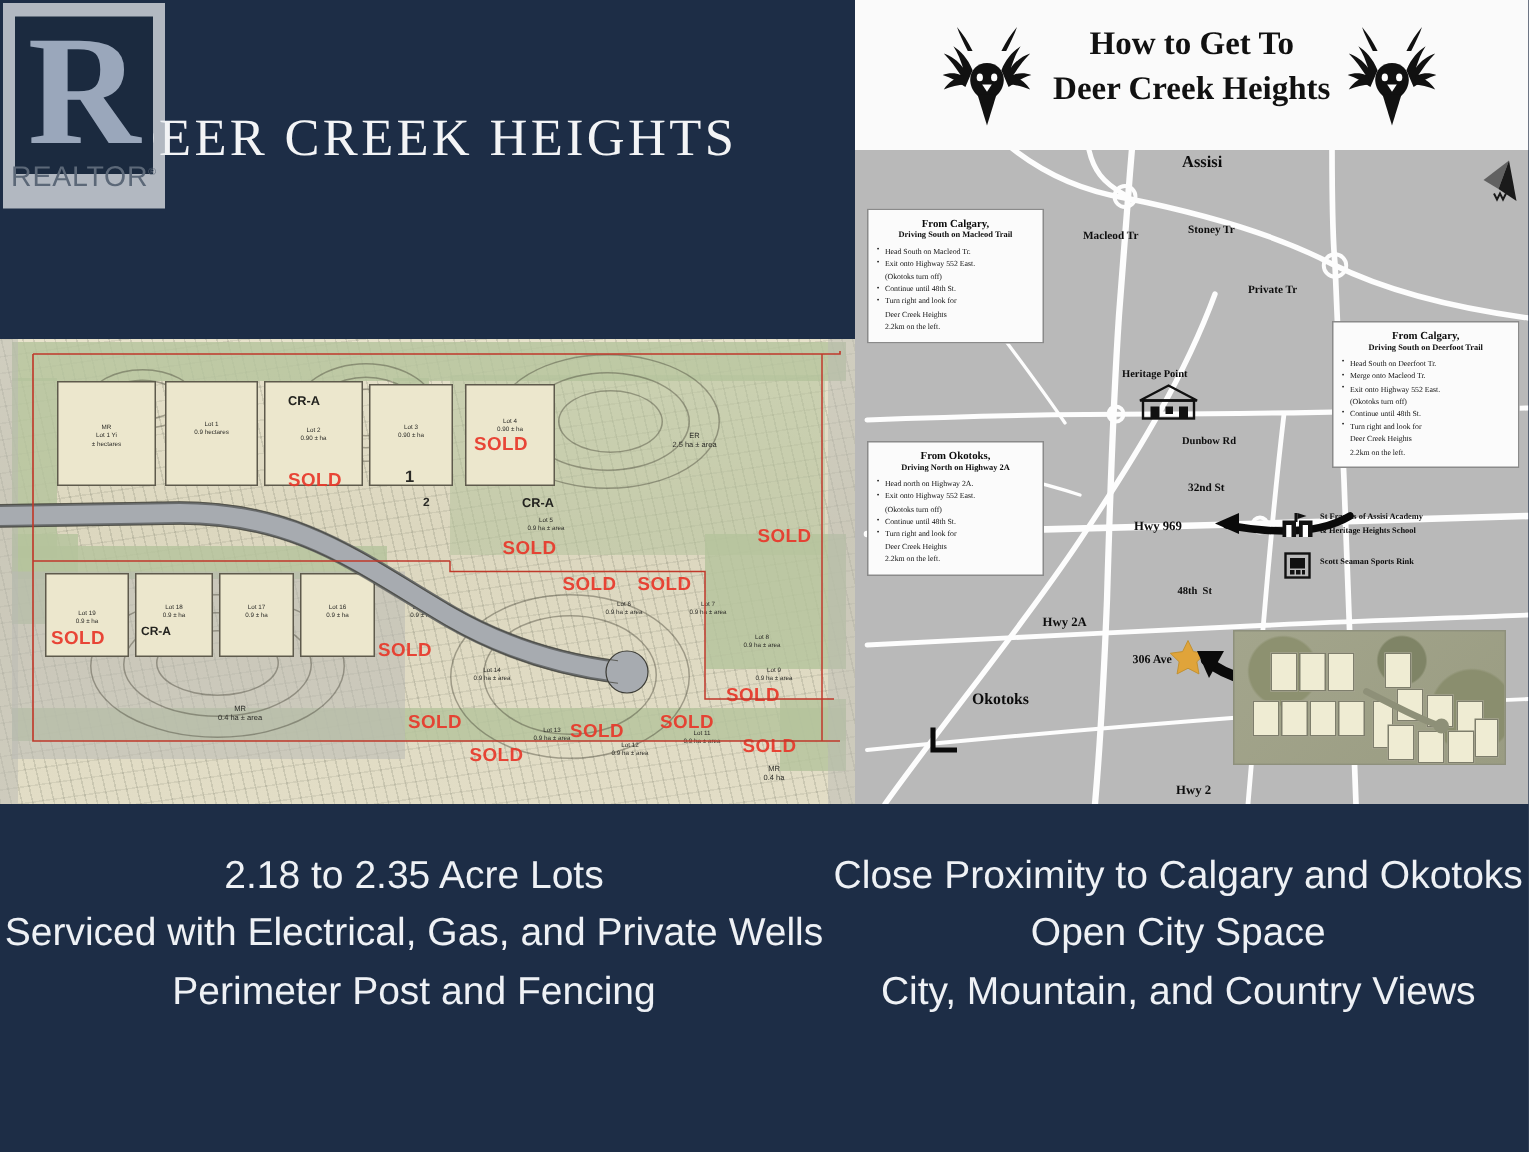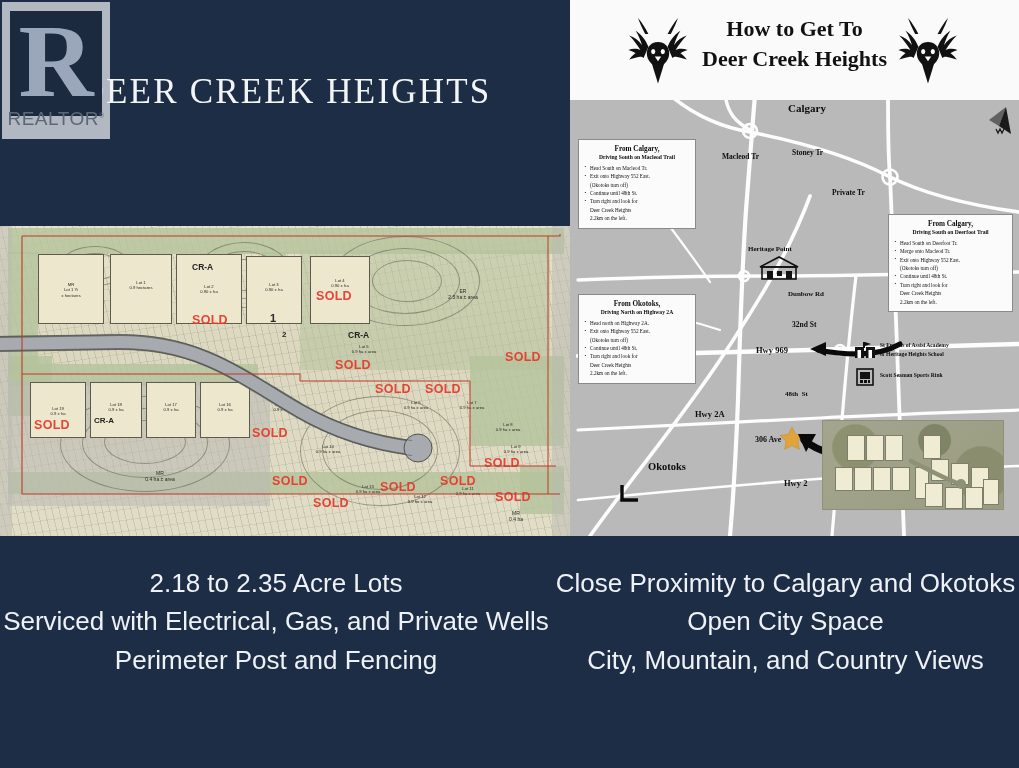--- a/index.html
+++ b/index.html
@@ -375,33 +375,33 @@
 
     <path d="M292 355 C272 358 248 352 234 340" stroke="#0a0a0a" stroke-width="7" fill="none" stroke-linecap="round"></path>
     <polygon points="228,334 246,334 236,352" fill="#0a0a0a"></polygon>
 
     <path d="M330 244 C310 256 280 256 248 250" stroke="#0a0a0a" stroke-width="5" fill="none" stroke-linecap="round"></path>
     <polygon points="240,249 256,242 256,256" fill="#0a0a0a"></polygon>
 
     <path d="M52 385 L52 400 L68 400" stroke="#0a0a0a" stroke-width="3.4" fill="none"></path>
   </svg>
 
-  <div class="maplabel" style="left:218px;top:102px;font-size:11px;">Calgary</div>
+  <div class="maplabel" style="left:218px;top:102px;font-size:11px;">Assisi</div>
   <div class="maplabel" style="left:152px;top:152px;font-size:7.5px;">Macleod Tr</div>
   <div class="maplabel" style="left:222px;top:148px;font-size:7.5px;">Stoney Tr</div>
   <div class="maplabel" style="left:262px;top:188px;font-size:7.5px;">Private Tr</div>
   <div class="maplabel" style="left:178px;top:245px;font-size:7px;">Heritage Point</div>
   <div class="maplabel" style="left:218px;top:290px;font-size:7px;">Dunbow Rd</div>
   <div class="maplabel" style="left:222px;top:320px;font-size:7.5px;">32nd St</div>
   <div class="maplabel" style="left:186px;top:345px;font-size:8.5px;">Hwy 969</div>
   <div class="maplabel" style="left:125px;top:409px;font-size:8.5px;">Hwy 2A</div>
   <div class="maplabel" style="left:215px;top:390px;font-size:7px;">48th&nbsp; St</div>
   <div class="maplabel" style="left:185px;top:435px;font-size:8px;">306 Ave</div>
   <div class="maplabel" style="left:78px;top:461px;font-size:10.5px;">Okotoks</div>
-  <div class="maplabel" style="left:188px;top:478px;font-size:8.5px;padding-left:26px;">Hwy 2</div>
+  <div class="maplabel" style="left:188px;top:521px;font-size:8.5px;padding-left:26px;">Hwy 2</div>
 
   <svg class="icon-shape" style="left:188px;top:255px;width:42px;height:26px;" viewBox="0 0 42 26">
     <path d="M2 12 L21 2 L40 12 Z" fill="none" stroke="#111" stroke-width="1.6"></path>
     <rect x="4" y="12" width="34" height="12" fill="none" stroke="#111" stroke-width="1.6"></rect>
     <rect x="9" y="16" width="6" height="8" fill="#111"></rect>
     <rect x="19" y="16" width="5" height="5" fill="#111"></rect>
     <rect x="28" y="16" width="6" height="8" fill="#111"></rect>
   </svg>
 
   <svg class="icon-shape" style="left:284px;top:341px;width:22px;height:18px;" viewBox="0 0 22 18">

